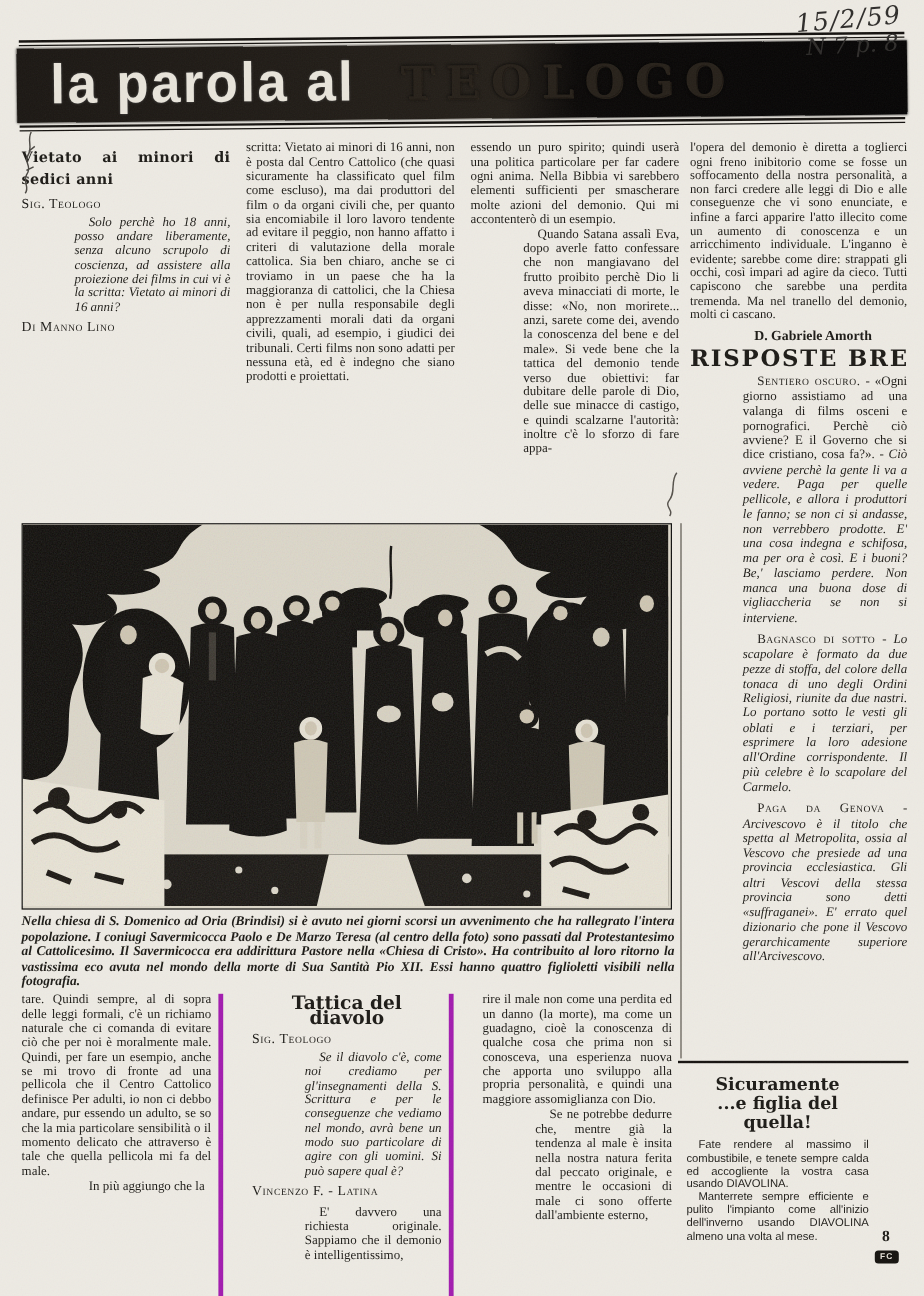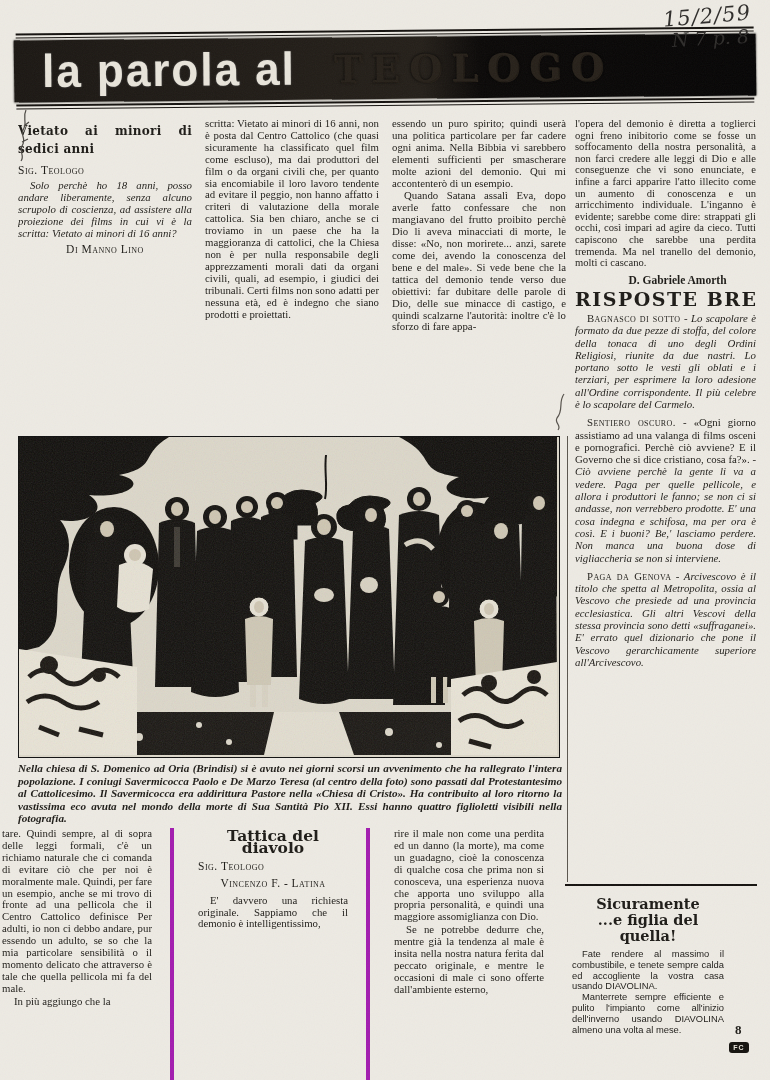--- a/index.html
+++ b/index.html
@@ -43,26 +43,26 @@
   }
 
   
   .scribble{position:absolute; z-index:6; color:#4a4742;}
   .scrib-left{left:14px; top:108px;}
   .scrib-mid{left:552px; top:392px;}
 
   
   .coltext{font-size:10.8px; line-height:11.9px; text-align:justify;}
   .coltext p{margin:0;}
-  .coltext p.ind{text-indent:12px;}
+  .coltext p.ind{text-indent:12px;margin-left:44px;}
   .coltext p + p{margin-top:1px;}
   .salut{font-variant:small-caps; letter-spacing:.5px; font-size:11.5px; margin:7px 0 3px 0 !important;}
   .question{font-style:italic;}
   .question.ind{text-indent:16px;}
-  .asker{font-variant:small-caps; text-align:center; letter-spacing:.5px; font-size:11.5px; margin:5px 0 5px 0 !important;}
+  .asker{font-variant:small-caps; text-align:left; letter-spacing:.5px; font-size:11.5px; margin:5px 0 5px 0 !important;}
 
   
   .top-left{position:absolute; left:18px; top:118px; width:548px; height:316px; display:flex; gap:13px; overflow:hidden;}
   .top-left .col{width:174px;}
   .art1-title{
     font-family:"DejaVu Serif", serif; font-weight:bold; font-size:12px; line-height:18px;
     margin:4px 0 2px 0; letter-spacing:.3px;
   }
 
   
@@ -71,21 +71,21 @@
     border:1px solid #111; background:#dcd7c9; z-index:2;
   }
   .photo-frame svg{display:block;}
   .caption{
     position:absolute; left:18px; top:762px; width:544px;
     font-size:11.2px; line-height:12.6px; font-style:italic; font-weight:bold;
     text-align:justify; z-index:2;
   }
 
   
-  .bottom-left{position:absolute; left:2px; top:828px; width:548px; height:252px; display:flex; gap:12px; overflow:hidden;}
+  .bottom-left{position:absolute; left:18px; top:828px; width:548px; height:252px; display:flex; gap:0; overflow:hidden;}
   .bottom-left .col{width:174px; padding-right:6px;}
   .bottom-left .col + .col{border-left:4px solid #a21caf; padding-left:24px;}
   .art2-title{
     font-family:"DejaVu Serif", serif; font-weight:bold; font-size:15.5px;
     text-align:center; margin:2px 0 6px 0;
   }
 
   
   .right-col{position:absolute; left:575px; top:118px; width:181px; height:962px; overflow:hidden;}
   .right-col .coltext{font-size:10.6px; line-height:11.6px;}
@@ -302,45 +302,46 @@
   <div class="caption">Nella chiesa di S. Domenico ad Oria (Brindisi) si è avuto nei giorni scorsi un avvenimento che ha rallegrato l'intera popolazione. I coniugi Savermicocca Paolo e De Marzo Teresa (al centro della foto) sono passati dal Protestantesimo al Cattolicesimo. Il Savermicocca era addirittura Pastore nella «Chiesa di Cristo». Ha contribuito al loro ritorno la vastissima eco avuta nel mondo della morte di Sua Santità Pio XII. Essi hanno quattro figlioletti visibili nella fotografia.</div>
 
   <div class="bottom-left">
     <div class="col coltext">
       <p>tare. Quindi sempre, al di sopra delle leggi formali, c'è un richiamo naturale che ci comanda di evitare ciò che per noi è moralmente male. Quindi, per fare un esempio, anche se mi trovo di fronte ad una pellicola che il Centro Cattolico definisce Per adulti, io non ci debbo andare, pur essendo un adulto, se so che la mia particolare sensibilità o il momento delicato che attraverso è tale che quella pellicola mi fa del male.</p>
       <p class="ind">In più aggiungo che la</p>
     </div>
     <div class="col coltext">
       <h3 class="art2-title">Tattica del diavolo</h3>
       <p class="salut">Sig. Teologo</p>
+      <p class="question ind">Se il diavolo c'è, come noi crediamo per gl'insegnamenti della S. Scrittura e per le conseguenze che vediamo nel mondo, avrà bene un modo suo particolare di agire con gli uomini. Si può sapere qual è?</p>
       <p class="asker">Vincenzo F. - Latina</p>
       <p class="ind">E' davvero una richiesta originale. Sappiamo che il demonio è intelligentissimo,</p>
     </div>
     <div class="col coltext">
       <p>rire il male non come una perdita ed un danno (la morte), ma come un guadagno, cioè la conoscenza di qualche cosa che prima non si conosceva, una esperienza nuova che apporta uno sviluppo alla propria personalità, e quindi una maggiore assomiglianza con Dio.</p>
       <p class="ind">Se ne potrebbe dedurre che, mentre già la tendenza al male è insita nella nostra natura ferita dal peccato originale, e mentre le occasioni di male ci sono offerte dall'ambiente esterno,</p>
     </div>
   </div>
 
   <div class="vert-rule"></div>
   <div class="ad-rule"></div>
 
   <div class="right-col">
     <div class="coltext">
       <p>l'opera del demonio è diretta a toglierci ogni freno inibitorio come se fosse un soffocamento della nostra personalità, a non farci credere alle leggi di Dio e alle conseguenze che vi sono enunciate, e infine a farci apparire l'atto illecito come un aumento di conoscenza e un arricchimento individuale. L'inganno è evidente; sarebbe come dire: strappati gli occhi, così impari ad agire da cieco. Tutti capiscono che sarebbe una perdita tremenda. Ma nel tranello del demonio, molti ci cascano.</p>
       <p class="signature">D. Gabriele Amorth</p>
       <h3 class="rb-title">RISPOSTE BREVI</h3>
       <p class="rb-item ind">
-        <span class="rb-lead">Bagnasco di sotto</span>
-        <span class="rb-a">- Lo scapolare è formato da due pezze di stoffa, del colore della tonaca di uno degli Ordini Religiosi, riunite da due nastri. Lo portano sotto le vesti gli oblati e i terziari, per esprimere la loro adesione all'Ordine corrispondente. Il più celebre è lo scapolare del Carmelo.</span>
-      </p>
-      <p class="rb-item ind">
         <span class="rb-lead">Sentiero oscuro.</span>
         <span class="rb-q">- «Ogni giorno assistiamo ad una valanga di films osceni e pornografici. Perchè ciò avviene? E il Governo che si dice cristiano, cosa fa?».</span>
         <span class="rb-a">- Ciò avviene perchè la gente li va a vedere. Paga per quelle pellicole, e allora i produttori le fanno; se non ci si andasse, non verrebbero prodotte. E' una cosa indegna e schifosa, ma per ora è così. E i buoni? Be,' lasciamo perdere. Non manca una buona dose di vigliaccheria se non si interviene.</span>
+      </p>
+      <p class="rb-item ind">
+        <span class="rb-lead">Bagnasco di sotto</span>
+        <span class="rb-a">- Lo scapolare è formato da due pezze di stoffa, del colore della tonaca di uno degli Ordini Religiosi, riunite da due nastri. Lo portano sotto le vesti gli oblati e i terziari, per esprimere la loro adesione all'Ordine corrispondente. Il più celebre è lo scapolare del Carmelo.</span>
       </p>
       <p class="rb-item ind">
         <span class="rb-lead">Paga da Genova</span>
         <span class="rb-a">- Arcivescovo è il titolo che spetta al Metropolita, ossia al Vescovo che presiede ad una provincia ecclesiastica. Gli altri Vescovi della stessa provincia sono detti «suffraganei». E' errato quel dizionario che pone il Vescovo gerarchicamente superiore all'Arcivescovo.</span>
       </p>
     </div>
   </div>
 
   <div class="ad-box">
     <h4 class="ad-title">

